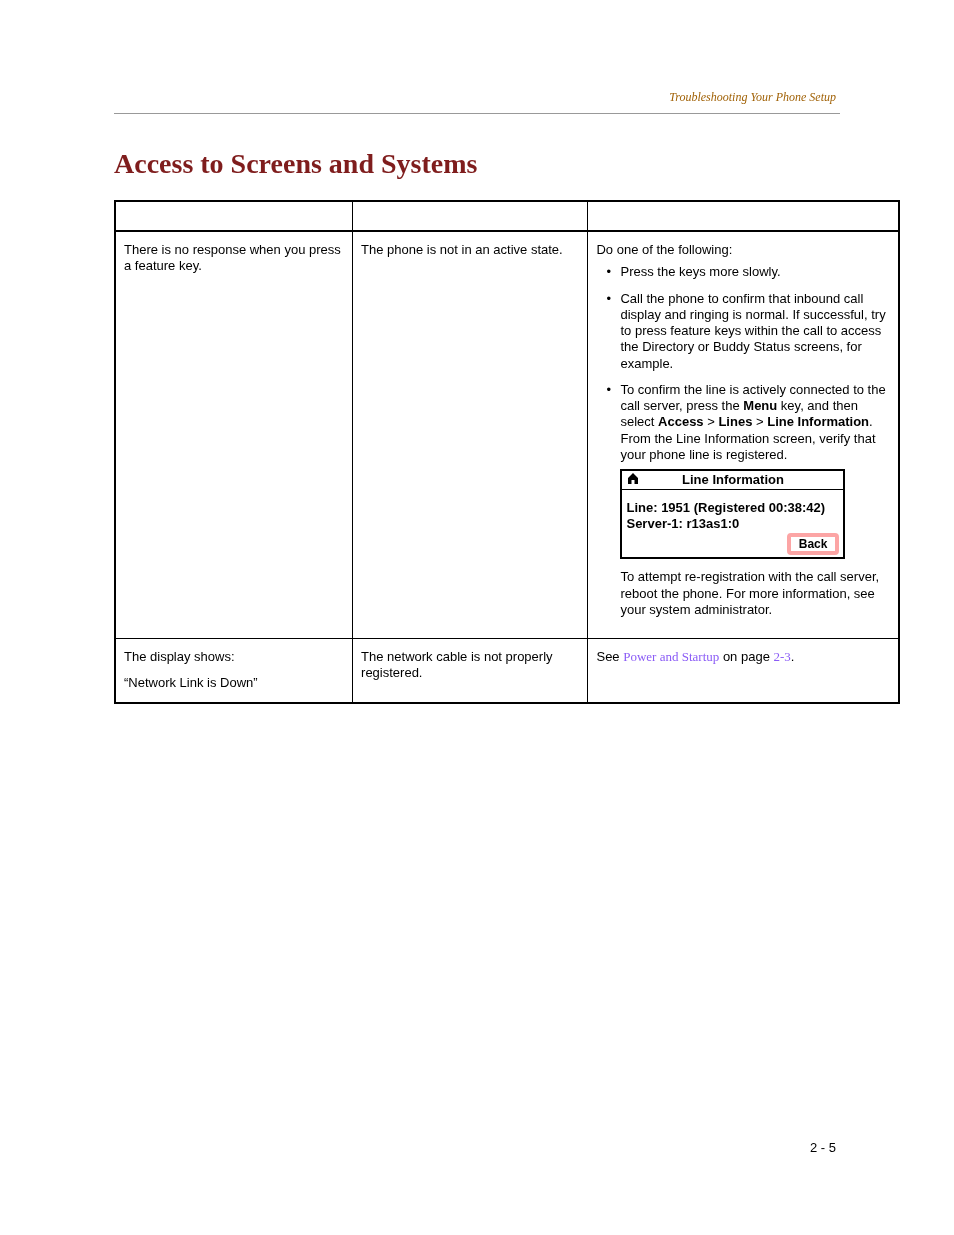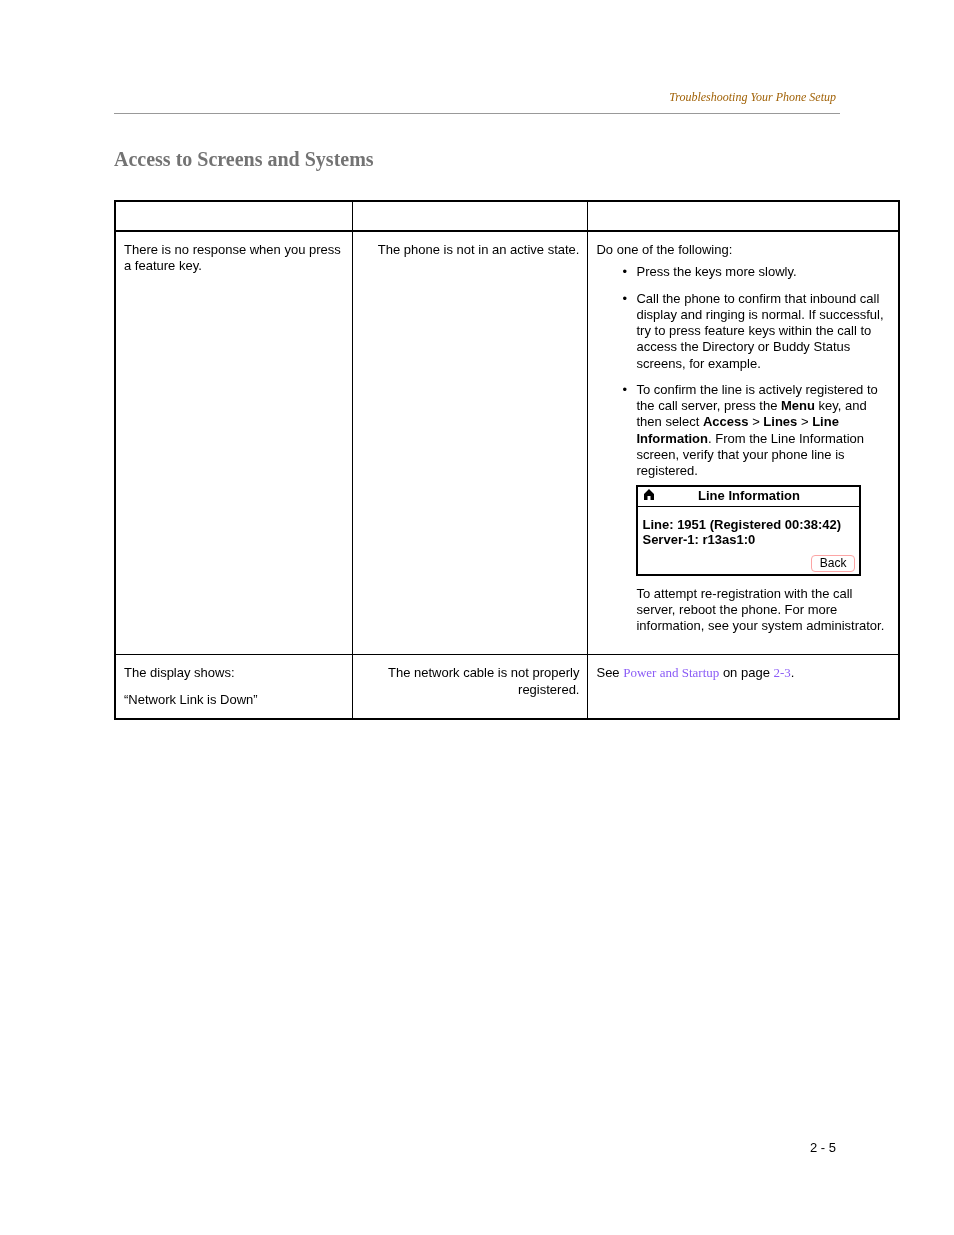--- a/index.html
+++ b/index.html
@@ -27,22 +27,22 @@
     right: 118px;
     font-size: 12px;
     color: #a16207;
     font-style: italic;
     font-family: Georgia, 'Times New Roman', serif;
   }
   .title {
     position: absolute;
     top: 148px;
     left: 114px;
-    color: #737373;
-    font-size: 20px;
+    color: #7f1d1d;
+    font-size: 28px;
     font-weight: bold;
     font-family: Georgia, 'Times New Roman', serif;
   }
   .tbl {
     position: absolute;
     top: 200px;
     left: 114px;
     right: 114px;
     border: 2px solid #000;
     border-collapse: collapse;
@@ -54,23 +54,23 @@
     height: 30px;
   }
   .tbl td {
     border: 1.5px solid #000;
     padding: 10px 8px 10px 8px;
     vertical-align: top;
     font-size: 13px;
     line-height: 1.25;
   }
   .tbl td.col1 { width: 220px; }
-  .tbl td.col2 { width: 218px; text-align: right; }
+  .tbl td.col2 { width: 218px; }
   .tbl td.col3 { width: 288px; }
-  .bullets { padding: 0; margin: 6px 0 0 40px; list-style: none; }
+  .bullets { padding: 0; margin: 6px 0 0 24px; list-style: none; }
   .bullets > li { margin-bottom: 10px; position: relative; }
   .bullets > li::before {
     content: "•";
     position: absolute;
     left: -14px;
     top: 0;
   }
   .lcd-box {
     border: 2px solid #000;
     width: 225px;
@@ -98,24 +98,24 @@
     padding: 10px 4px 26px 4px;
     font-weight: bold;
     font-size: 13px;
     line-height: 1.2;
     position: relative;
   }
   .lcd-back {
     position: absolute;
     bottom: 2px;
     right: 4px;
-    border: 1px solid #fca5a5;
+    border: 4px solid #fca5a5;
     padding: 0 8px;
     font-size: 12px;
-    font-weight: normal;
+    font-weight: bold;
     background: #fff;
     border-radius: 4px;
   }
   .link { color: #8b5cf6; font-family: Liberation Serif, serif; }
   .pagenum {
     position: absolute;
     bottom: 80px;
     right: 118px;
     font-size: 13px;
   }
@@ -148,21 +148,21 @@
     <td class="col3">
       <span>Do one of the following:</span>
       <ul class="bullets">
         <li>
           <span>Press the keys more slowly.</span>
         </li>
         <li>
           <span>Call the phone to confirm that inbound call display and ringing is normal. If successful, try to press feature keys within the call to access the Directory or Buddy Status screens, for example.</span>
         </li>
         <li>
-          <span>To confirm the line is actively registered to the call server, press the </span><span class="bold">Menu</span><span> key, and then select </span><span class="bold">Access</span><span> &gt; </span><span class="bold">Lines</span><span> &gt; </span><span class="bold">Line Information</span><span>. From the Line Information screen, verify that your phone line is registered.</span>
+          <span>To confirm the line is actively connected to the call server, press the </span><span class="bold">Menu</span><span> key, and then select </span><span class="bold">Access</span><span> &gt; </span><span class="bold">Lines</span><span> &gt; </span><span class="bold">Line Information</span><span>. From the Line Information screen, verify that your phone line is registered.</span>
           <div class="lcd-box">
             <div class="lcd-title">
               <span class="lcd-icon">
                 <svg width="14" height="13" viewBox="0 0 14 13">
                       <path d="M2 6 L7 1 L12 6 L12 12 L8.5 12 L8.5 8 L5.5 8 L5.5 12 L2 12 Z" fill="#000"></path>
                     </svg>
               </span>
               <span>Line Information</span>
             </div>
             <div class="lcd-body">

